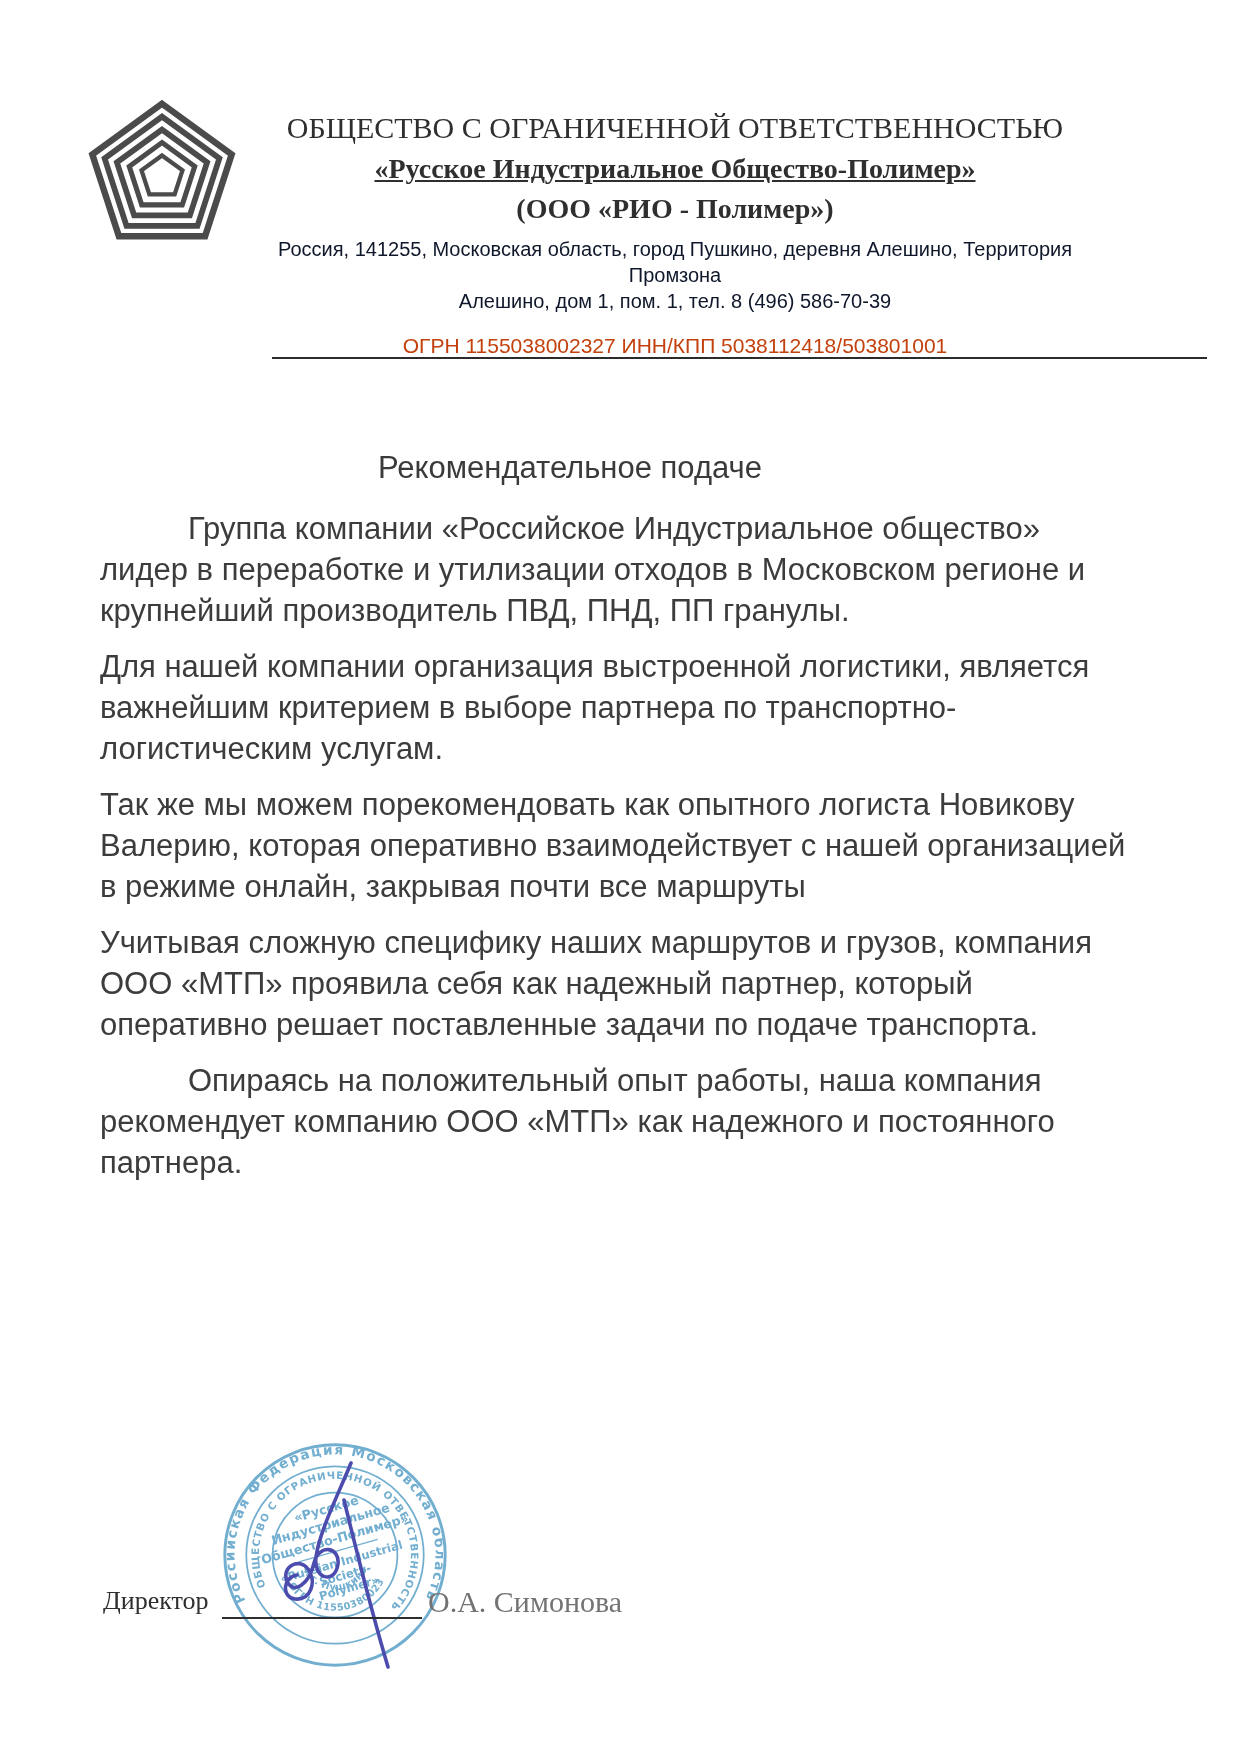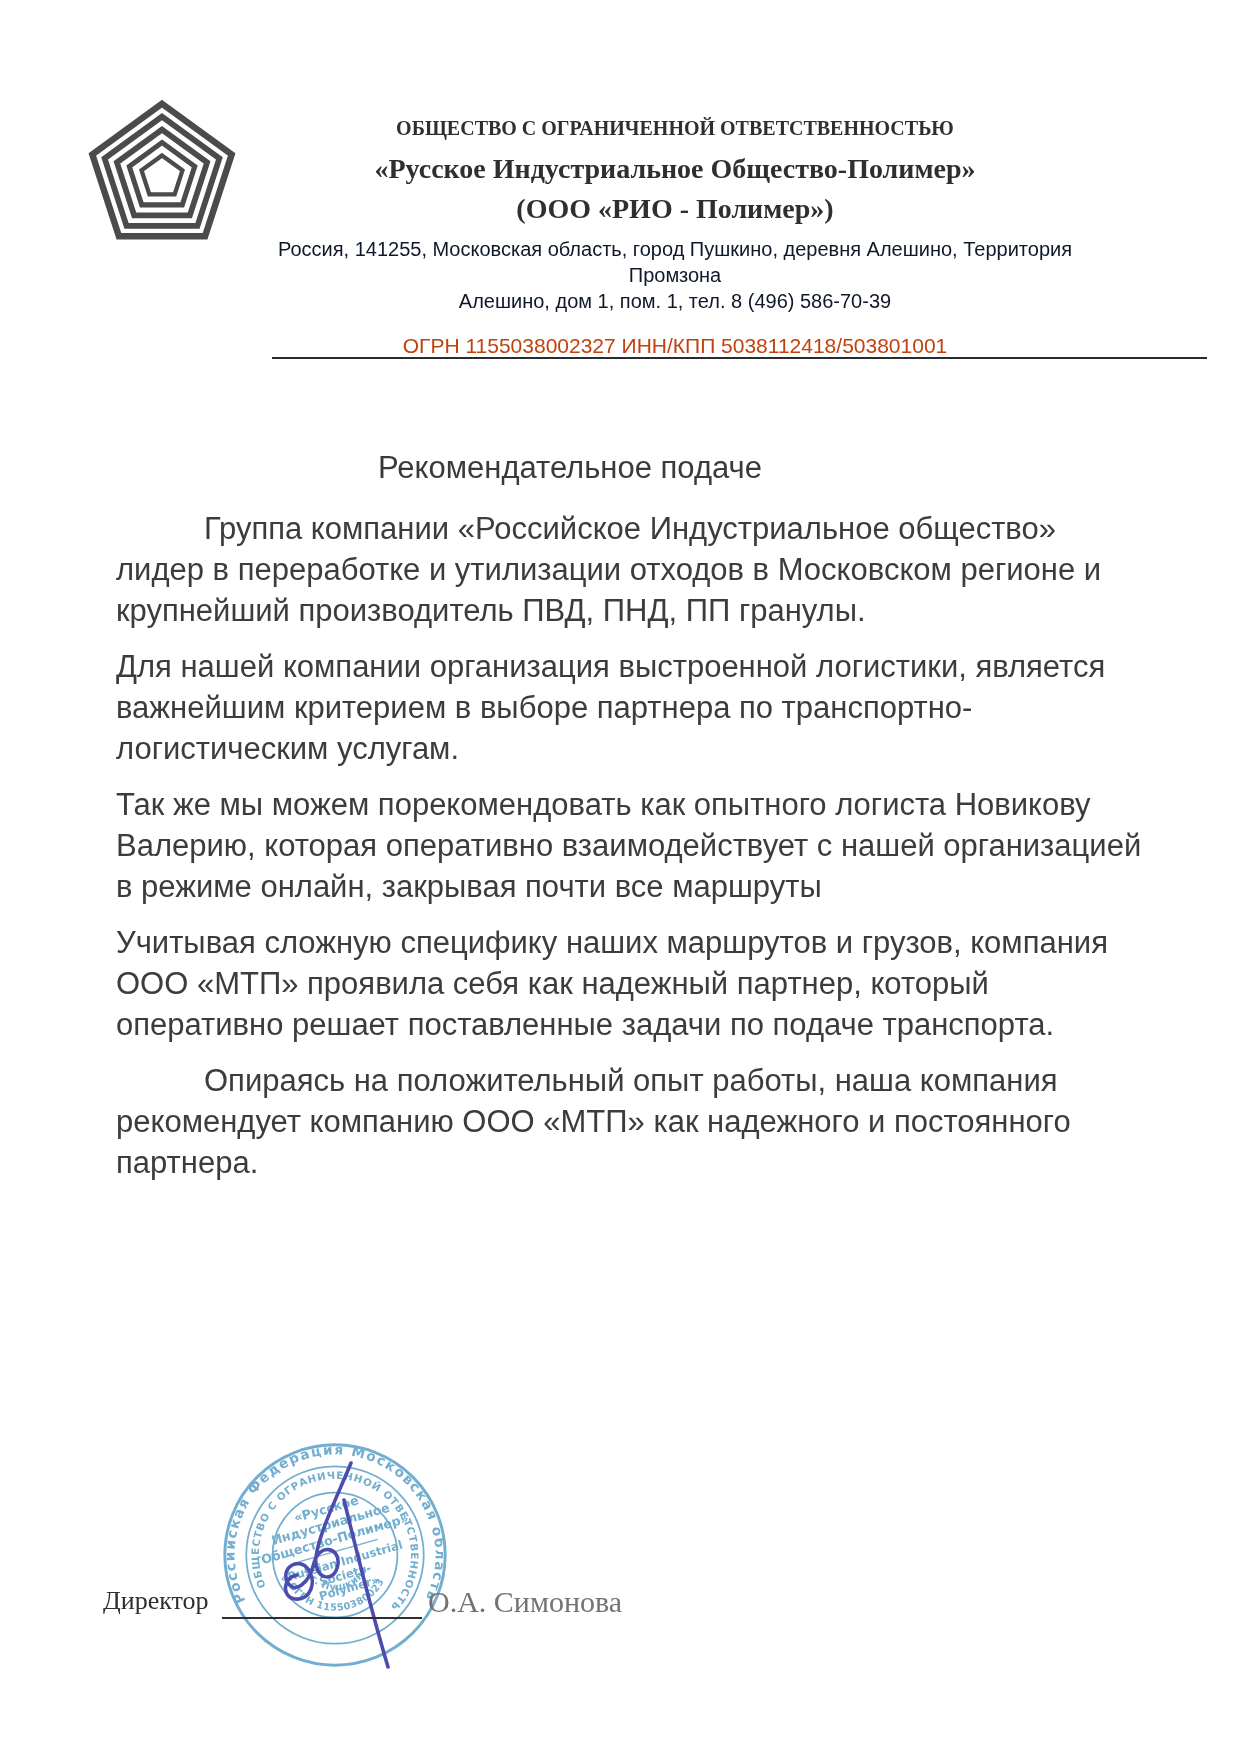--- a/index.html
+++ b/index.html
@@ -10,37 +10,37 @@
     margin:0 auto;
     font-family:"Liberation Sans",sans-serif;
     overflow:hidden;
   }
   
   .logo{position:absolute;left:82px;top:98px;width:160px;height:158px;}
   .header-text{
     position:absolute;left:270px;top:112px;width:810px;
     text-align:center;color:#2f2f2f;
   }
-  .company-1{font-family:"Liberation Serif",serif;font-weight:700;font-size:20px;line-height:32px;}
-  .company-2{font-family:"Liberation Serif",serif;font-weight:700;font-size:28px;line-height:34px;margin-top:8px;}
+  .company-1{font-family:"Liberation Serif",serif;font-weight:400;font-size:30px;line-height:32px;}
+  .company-2{font-family:"Liberation Serif",serif;font-weight:700;font-size:28px;line-height:34px;margin-top:8px;text-decoration:underline;}
   .company-3{font-family:"Liberation Serif",serif;font-weight:700;font-size:28px;line-height:34px;margin-top:6px;}
   .addr{font-size:20px;line-height:26px;color:#0f172a;}
   .addr-1{margin-top:10px;}
   .reg-line{font-size:21px;line-height:28px;color:#c2410c;margin-top:18px;}
   .header-rule{
     position:absolute;left:272px;top:357px;width:935px;height:2px;
     background:#2b2b2b;
   }
   
   .letter-title{
     position:absolute;left:100px;top:450px;width:940px;
     text-align:center;font-size:31px;color:#3a3a3a;
   }
   .letter-body{
-    position:absolute;left:116px;top:508px;width:1030px;
+    position:absolute;left:100px;top:508px;width:1030px;
     font-size:31px;line-height:41px;color:#3c3c3c;
   }
   .letter-body p{margin:0 0 15px 0;}
   .letter-body p.indent{text-indent:88px;}
   
   .sig-role{
     position:absolute;left:103px;top:1586px;
     font-family:"Liberation Serif",serif;font-size:26px;color:#2e2e2e;
   }
   .sig-line{

